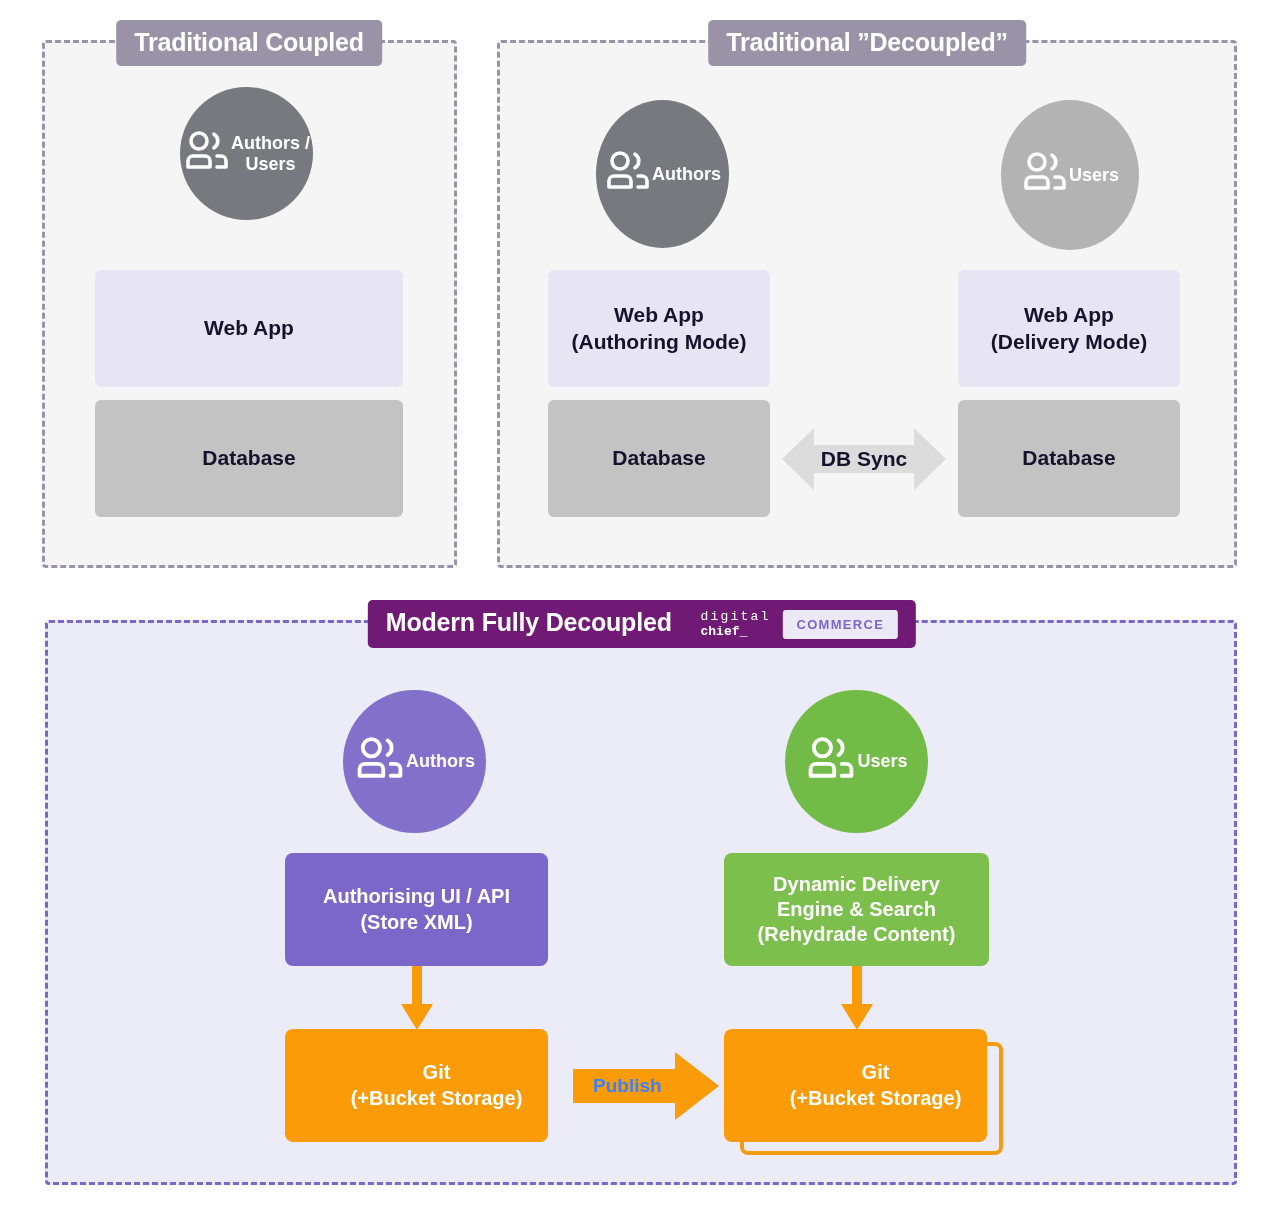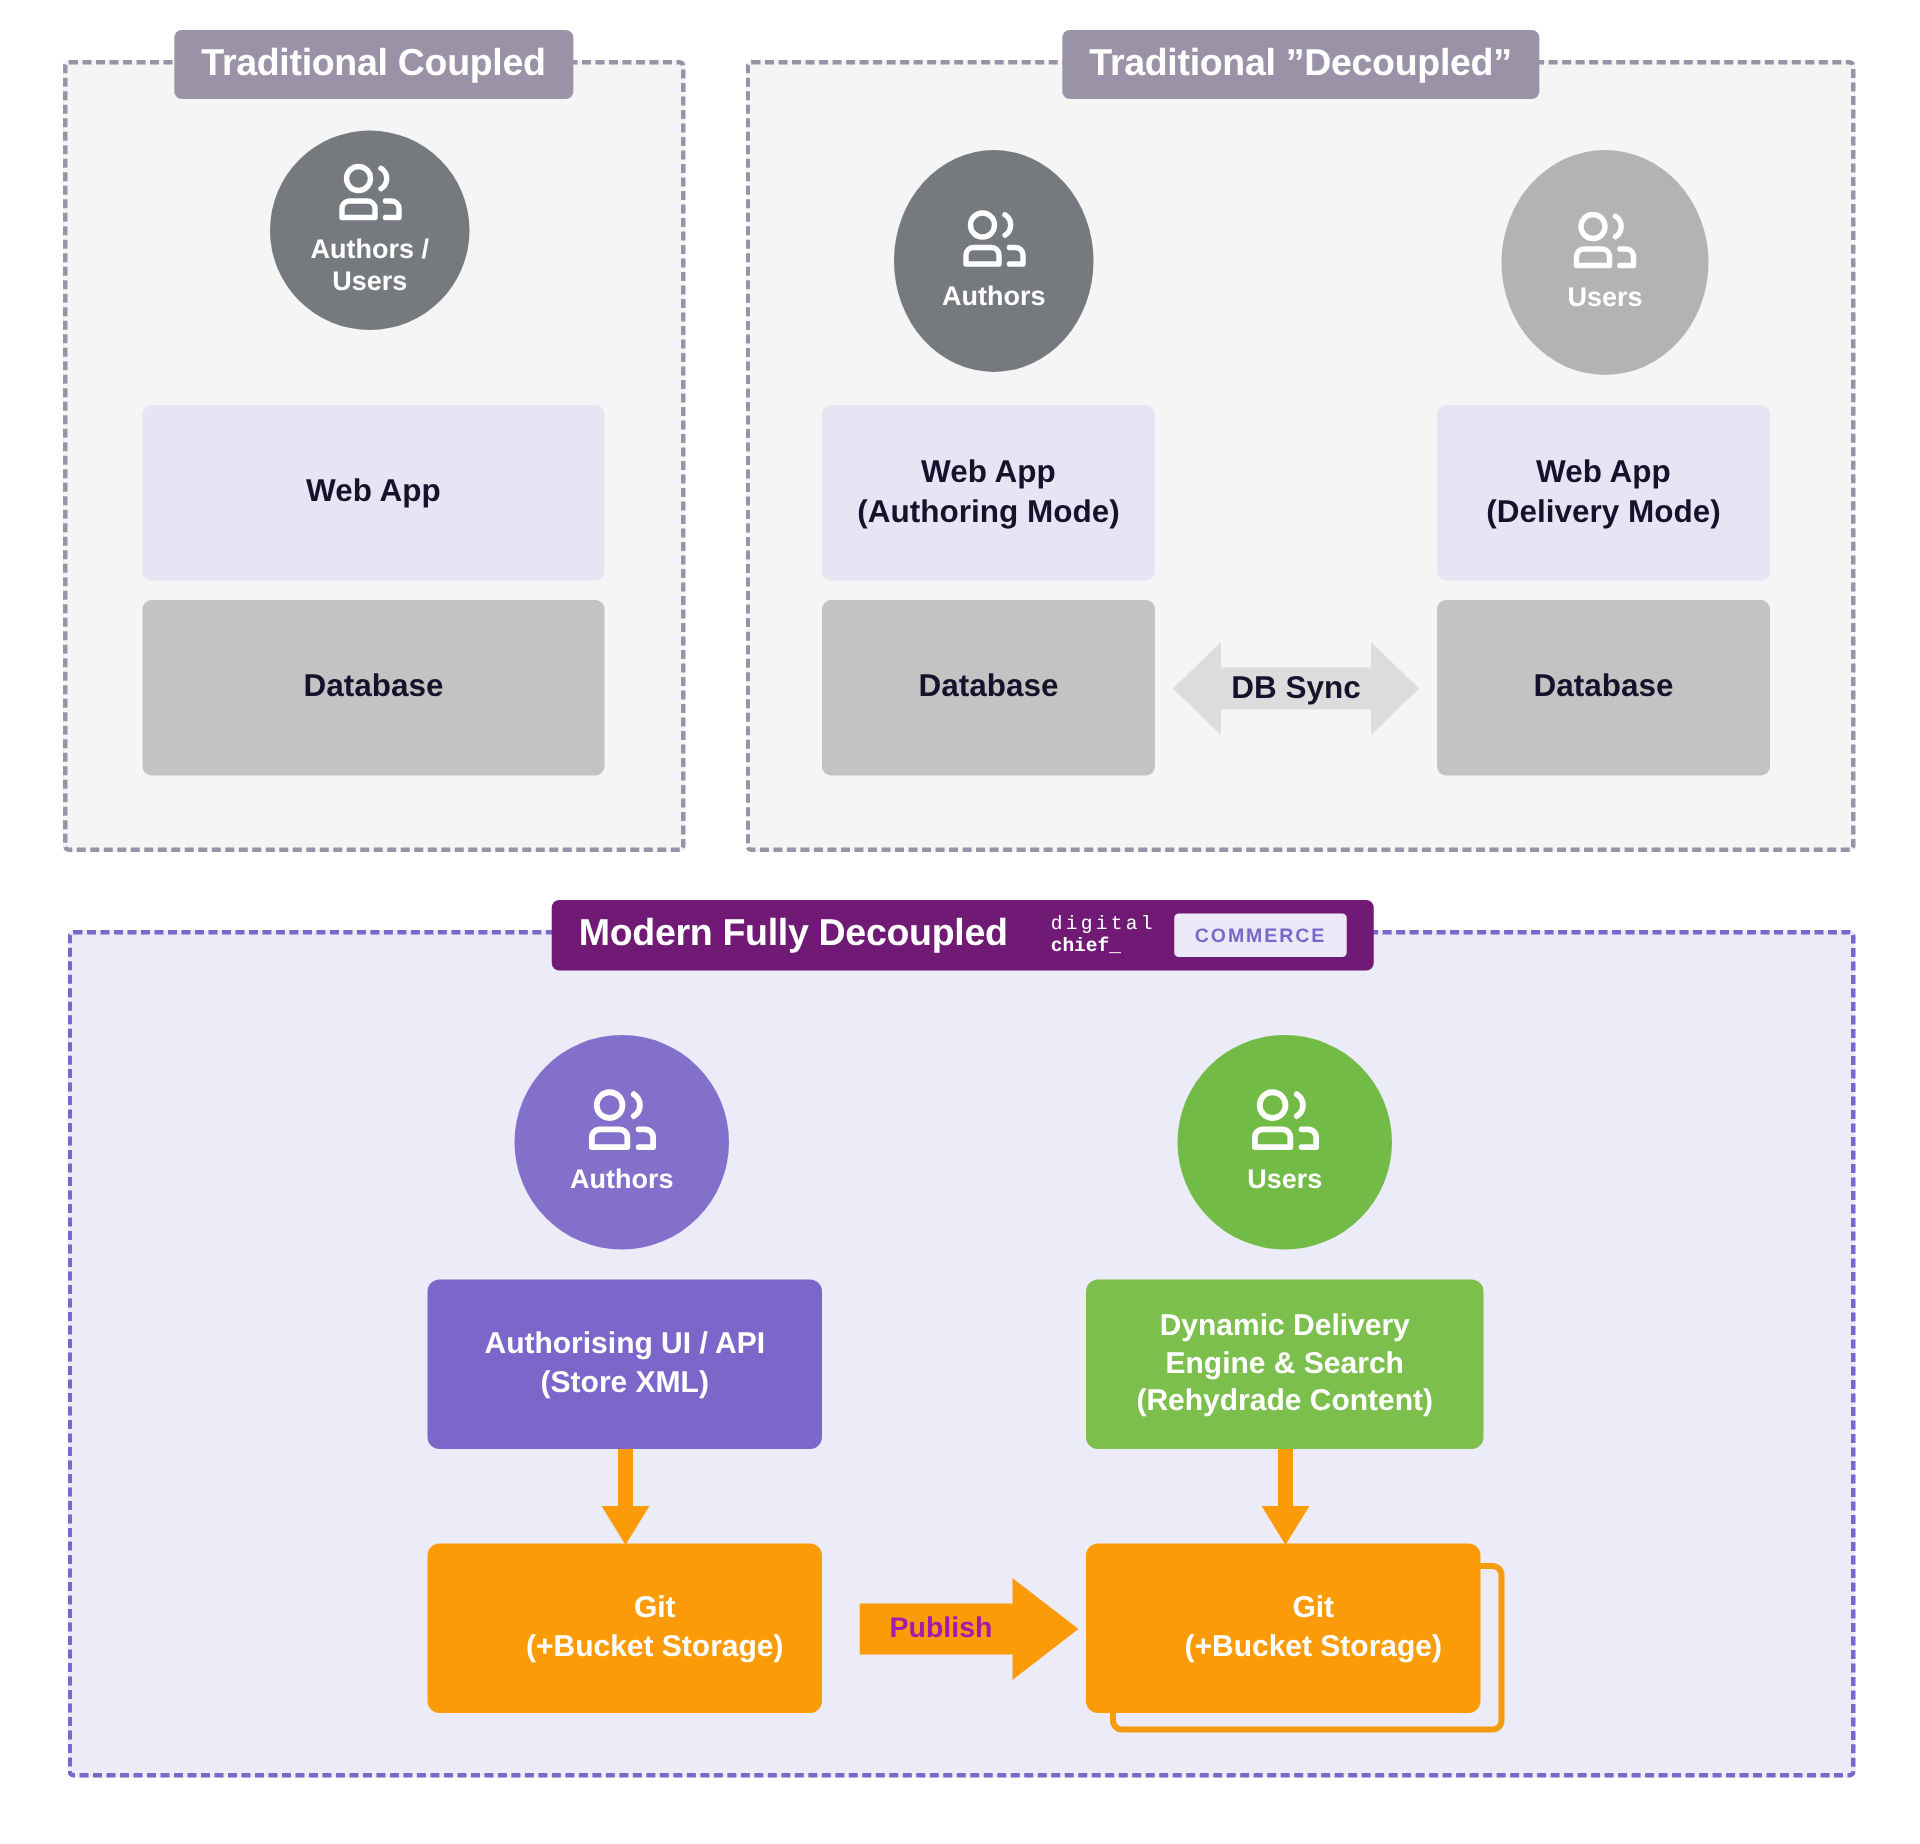--- a/index.html
+++ b/index.html
@@ -67,21 +67,21 @@
     letter-spacing: 1.3px;
     padding: 7px 14px;
     border-radius: 3px;
   }
 
   
   .circle {
     position: absolute;
     border-radius: 50%;
     display: flex;
-    flex-direction: column;
+    flex-direction: row;
     align-items: center;
     justify-content: center;
     color: #ffffff;
   }
   .circle .ico { margin-bottom: 2px; }
   .circle .clabel {
     font-size: 18px;
     font-weight: bold;
     text-align: center;
     line-height: 21px;
@@ -121,21 +121,21 @@
     font-weight: bold;
   }
   .arrow-down { position: absolute; }
   .publish-arrow {
     position: absolute;
     display: flex;
     align-items: center;
   }
   .publish-label {
     position: absolute;
-    color: #a21caf;
+    color: #3b82f6;
     font-size: 19px;
     font-weight: bold;
     white-space: nowrap;
   }
 </style>
 </head>
 <body>
 
 <div class="panel" style="left:42px; top:40px; width:415px; height:528px;">
   <div class="panel-box panel-dashed"></div>

